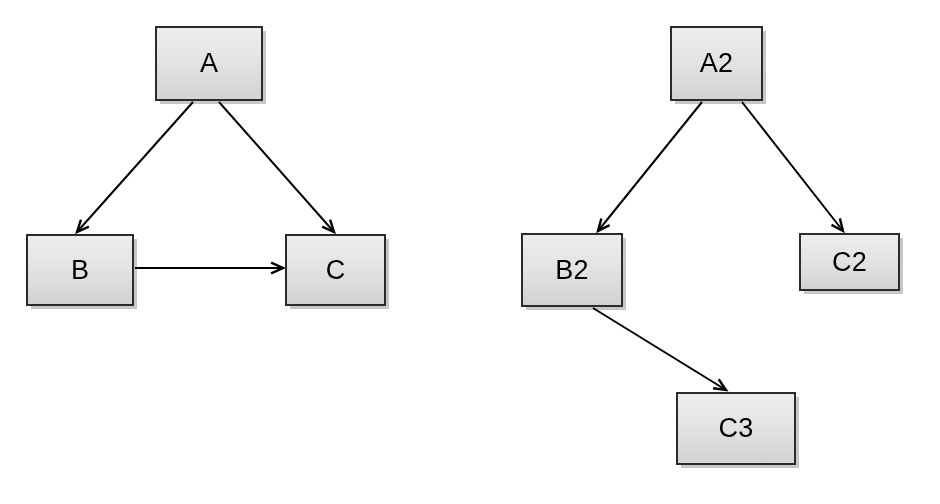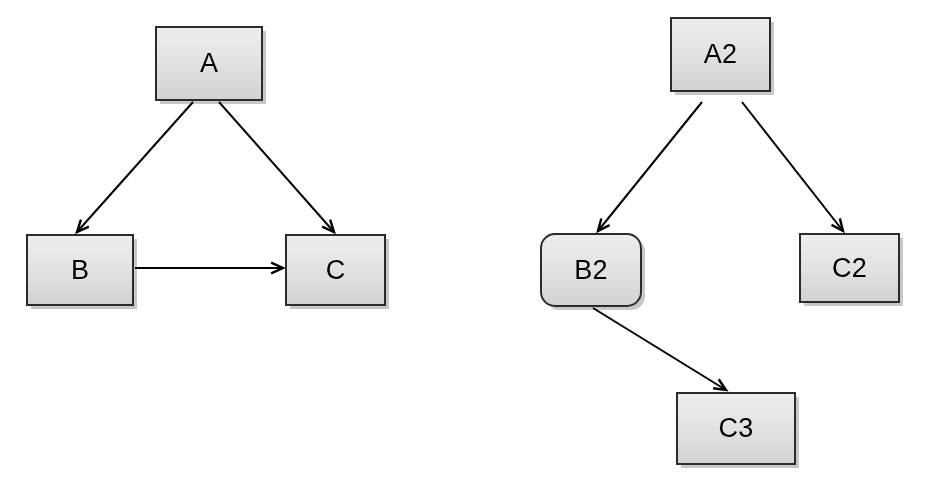--- a/index.html
+++ b/index.html
@@ -81,26 +81,26 @@
 
   <div class="node" style="left: 155px; top: 26px; width: 108px; height: 75px;">
     <span class="node-label">A</span>
   </div>
   <div class="node" style="left: 26px; top: 234px; width: 108px; height: 72px;">
     <span class="node-label">B</span>
   </div>
   <div class="node" style="left: 285px; top: 234px; width: 101px; height: 72px;">
     <span class="node-label">C</span>
   </div>
-  <div class="node" style="left: 670px; top: 17px; width: 101px; height: 75px;">
+  <div class="node" style="left: 670px; top: 26px; width: 93px; height: 75px;">
     <span class="node-label">A2</span>
   </div>
-  <div class="node" style="left: 540px; top: 233px; width: 102px; height: 74px; border-radius: 15px;">
+  <div class="node" style="left: 521px; top: 233px; width: 102px; height: 74px;">
     <span class="node-label">B2</span>
   </div>
-  <div class="node" style="left: 799px; top: 233px; width: 101px; height: 70px;">
+  <div class="node" style="left: 799px; top: 233px; width: 101px; height: 58px;">
     <span class="node-label">C2</span>
   </div>
   <div class="node" style="left: 676px; top: 392px; width: 120px; height: 73px;">
     <span class="node-label">C3</span>
   </div>
 
 </div>
 
 </body></html>

